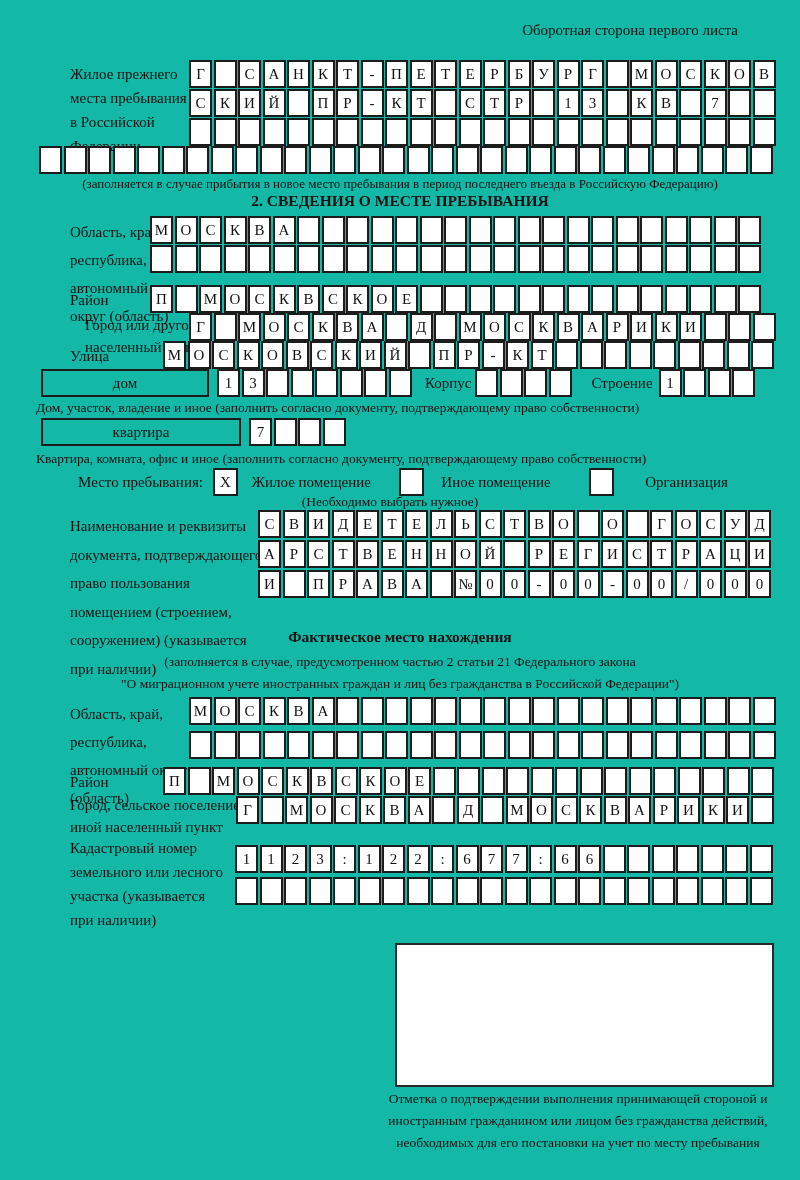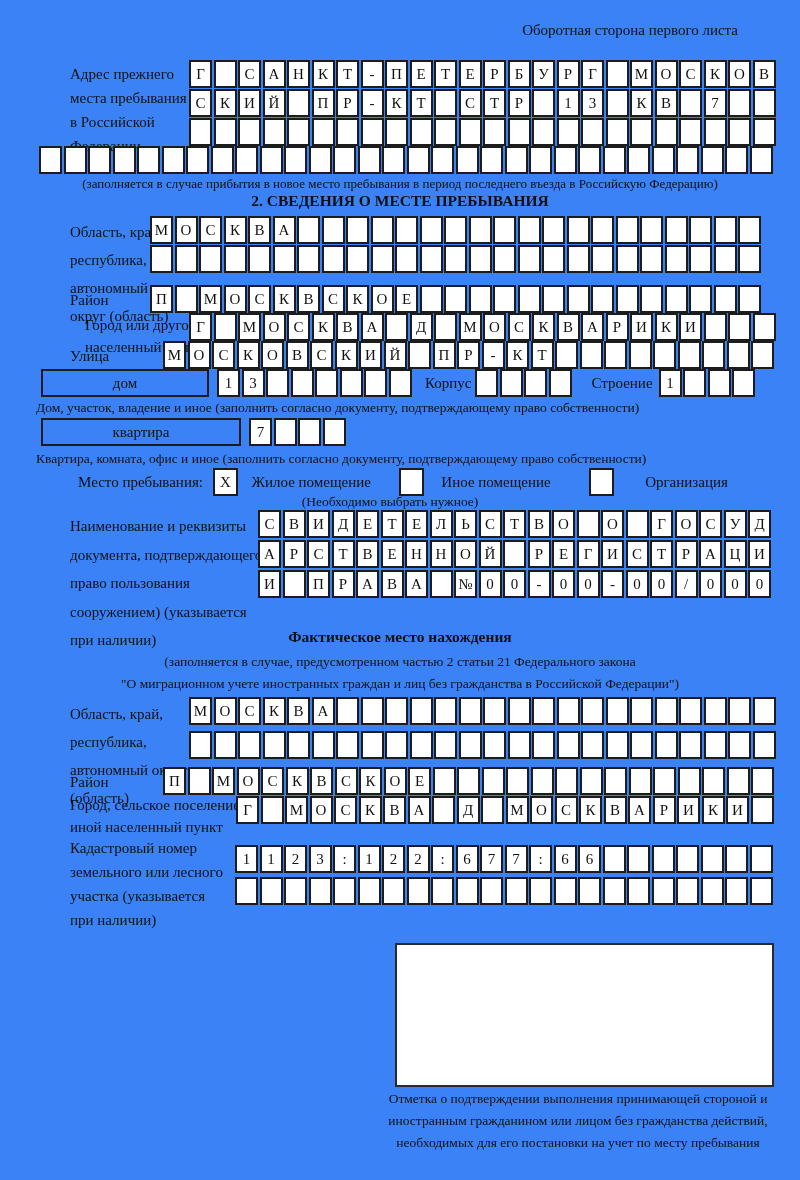--- a/index.html
+++ b/index.html
@@ -1,16 +1,16 @@
 <!DOCTYPE html>
 <html><head>
 <meta charset="utf-8">
 <style>
   html,body{margin:0;padding:0;background:#fff;}
-  .sheet{position:relative;width:800px;height:1180px;background:#3b82f6;
+  .sheet{position:relative;width:800px;height:1180px;background:#14b8a6;
          font-family:"Liberation Serif",serif;color:#111;overflow:hidden;}
   .abs{position:absolute;}
   .lbl{position:absolute;font-size:15px;line-height:24px;}
   .lbl div{white-space:nowrap;}
   .center{position:absolute;left:0;width:800px;text-align:center;}
   .bold{font-weight:bold;}
   .fs13{font-size:13px;}
   .fs14{font-size:13.5px;}
   .box-row{position:absolute;white-space:nowrap;margin-left:8px;}
   .cell{display:inline-block;box-sizing:border-box;width:23px;height:28px;line-height:24px;
@@ -25,21 +25,21 @@
   .caption{position:absolute;text-align:center;font-size:13.5px;line-height:22px;}
 </style>
 </head>
 <body>
 
 <div class="sheet">
 
   <div class="abs" style="top:22px;right:62px;font-size:15px;">Оборотная сторона первого листа</div>
 
   <div class="lbl" style="left:70px;top:62px;">
-    <div>Адрес прежнего</div>
+    <div>Жилое прежнего</div>
     <div>места пребывания</div>
     <div>в Российской</div>
     <div>Федерации</div>
   </div>
 
   <div class="box-row" style="left:181px;top:60px;"><span class="cell">Г</span><span class="cell"></span><span class="cell">С</span><span class="cell">А</span><span class="cell">Н</span><span class="cell">К</span><span class="cell">Т</span><span class="cell">-</span><span class="cell">П</span><span class="cell">Е</span><span class="cell">Т</span><span class="cell">Е</span><span class="cell">Р</span><span class="cell">Б</span><span class="cell">У</span><span class="cell">Р</span><span class="cell">Г</span><span class="cell"></span><span class="cell">М</span><span class="cell">О</span><span class="cell">С</span><span class="cell">К</span><span class="cell">О</span><span class="cell">В</span></div>
   <div class="box-row" style="left:181px;top:89px;"><span class="cell">С</span><span class="cell">К</span><span class="cell">И</span><span class="cell">Й</span><span class="cell"></span><span class="cell">П</span><span class="cell">Р</span><span class="cell">-</span><span class="cell">К</span><span class="cell">Т</span><span class="cell"></span><span class="cell">С</span><span class="cell">Т</span><span class="cell">Р</span><span class="cell"></span><span class="cell">1</span><span class="cell">3</span><span class="cell"></span><span class="cell">К</span><span class="cell">В</span><span class="cell"></span><span class="cell">7</span><span class="cell"></span><span class="cell"></span></div>
   <div class="box-row" style="left:181px;top:118px;"><span class="cell"></span><span class="cell"></span><span class="cell"></span><span class="cell"></span><span class="cell"></span><span class="cell"></span><span class="cell"></span><span class="cell"></span><span class="cell"></span><span class="cell"></span><span class="cell"></span><span class="cell"></span><span class="cell"></span><span class="cell"></span><span class="cell"></span><span class="cell"></span><span class="cell"></span><span class="cell"></span><span class="cell"></span><span class="cell"></span><span class="cell"></span><span class="cell"></span><span class="cell"></span><span class="cell"></span></div>
   <div class="box-row" style="left:31px;top:146px;"><span class="cell"></span><span class="cell"></span><span class="cell"></span><span class="cell"></span><span class="cell"></span><span class="cell"></span><span class="cell"></span><span class="cell"></span><span class="cell"></span><span class="cell"></span><span class="cell"></span><span class="cell"></span><span class="cell"></span><span class="cell"></span><span class="cell"></span><span class="cell"></span><span class="cell"></span><span class="cell"></span><span class="cell"></span><span class="cell"></span><span class="cell"></span><span class="cell"></span><span class="cell"></span><span class="cell"></span><span class="cell"></span><span class="cell"></span><span class="cell"></span><span class="cell"></span><span class="cell"></span><span class="cell"></span></div>
 
@@ -80,20 +80,21 @@
 
   <div class="box-row" style="left:70px;top:468px;">
     <span class="inline-lbl">Место пребывания:</span><span class="cells-inline checkbox" style="margin-left:10px;"><span class="cell">X</span></span><span class="inline-lbl" style="margin-left:12px;">Жилое помещение</span><span class="cells-inline checkbox" style="margin-left:28px;"><span class="cell"></span></span><span class="inline-lbl" style="margin-left:16px;">Иное помещение</span><span class="cells-inline checkbox" style="margin-left:38px;"><span class="cell"></span></span><span class="inline-lbl" style="margin-left:30px;">Организация</span>
   </div>
   <div class="abs fs14" style="left:110px;top:494px;width:560px;text-align:center;">(Необходимо выбрать нужное)</div>
 
   <div class="lbl" style="left:70px;top:512px;line-height:28.5px;">
     <div>Наименование и реквизиты</div>
     <div>документа, подтверждающего</div>
     <div>право пользования</div>
+    <div>помещением (строением,</div>
     <div>сооружением) (указывается</div>
     <div>при наличии)</div>
   </div>
   <div class="box-row" style="left:250px;top:510px;"><span class="cell">С</span><span class="cell">В</span><span class="cell">И</span><span class="cell">Д</span><span class="cell">Е</span><span class="cell">Т</span><span class="cell">Е</span><span class="cell">Л</span><span class="cell">Ь</span><span class="cell">С</span><span class="cell">Т</span><span class="cell">В</span><span class="cell">О</span><span class="cell"></span><span class="cell">О</span><span class="cell"></span><span class="cell">Г</span><span class="cell">О</span><span class="cell">С</span><span class="cell">У</span><span class="cell">Д</span></div>
   <div class="box-row" style="left:250px;top:540px;"><span class="cell">А</span><span class="cell">Р</span><span class="cell">С</span><span class="cell">Т</span><span class="cell">В</span><span class="cell">Е</span><span class="cell">Н</span><span class="cell">Н</span><span class="cell">О</span><span class="cell">Й</span><span class="cell"></span><span class="cell">Р</span><span class="cell">Е</span><span class="cell">Г</span><span class="cell">И</span><span class="cell">С</span><span class="cell">Т</span><span class="cell">Р</span><span class="cell">А</span><span class="cell">Ц</span><span class="cell">И</span></div>
   <div class="box-row" style="left:250px;top:570px;"><span class="cell">И</span><span class="cell"></span><span class="cell">П</span><span class="cell">Р</span><span class="cell">А</span><span class="cell">В</span><span class="cell">А</span><span class="cell"></span><span class="cell">№</span><span class="cell">0</span><span class="cell">0</span><span class="cell">-</span><span class="cell">0</span><span class="cell">0</span><span class="cell">-</span><span class="cell">0</span><span class="cell">0</span><span class="cell">/</span><span class="cell">0</span><span class="cell">0</span><span class="cell">0</span></div>
 
   <div class="center bold" style="top:628px;font-size:15.5px;">Фактическое место нахождения</div>
   <div class="center fs14" style="top:654px;">(заполняется в случае, предусмотренном частью 2 статьи 21 Федерального закона</div>
   <div class="center fs14" style="top:676px;">"О миграционном учете иностранных граждан и лиц без гражданства в Российской Федерации")</div>

